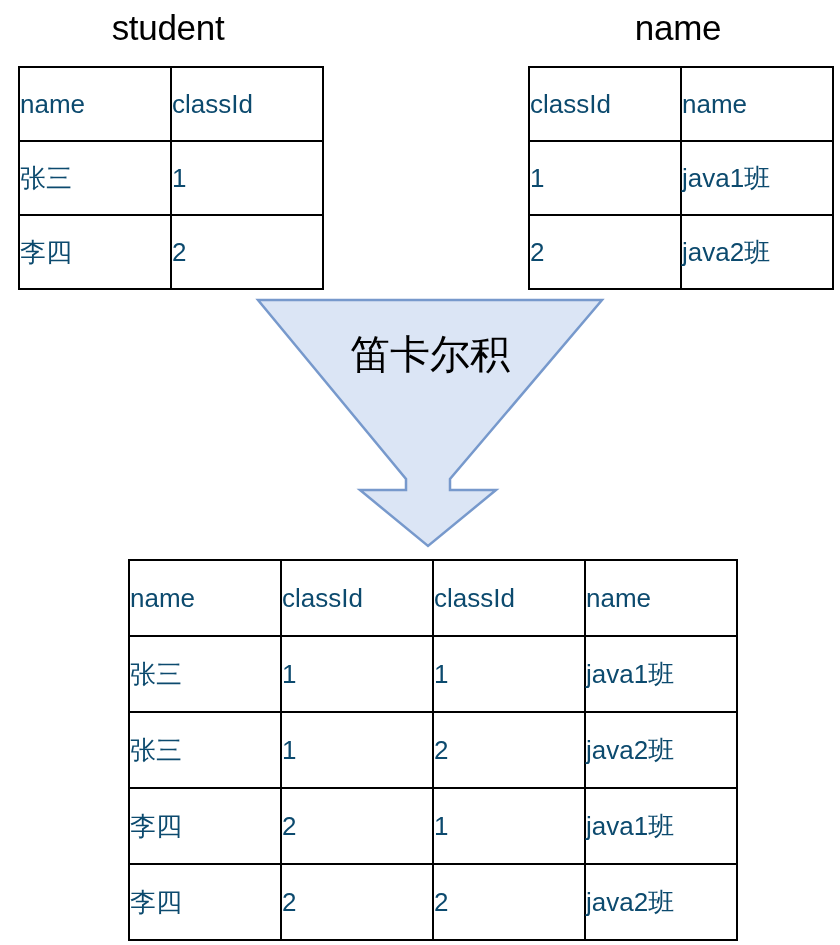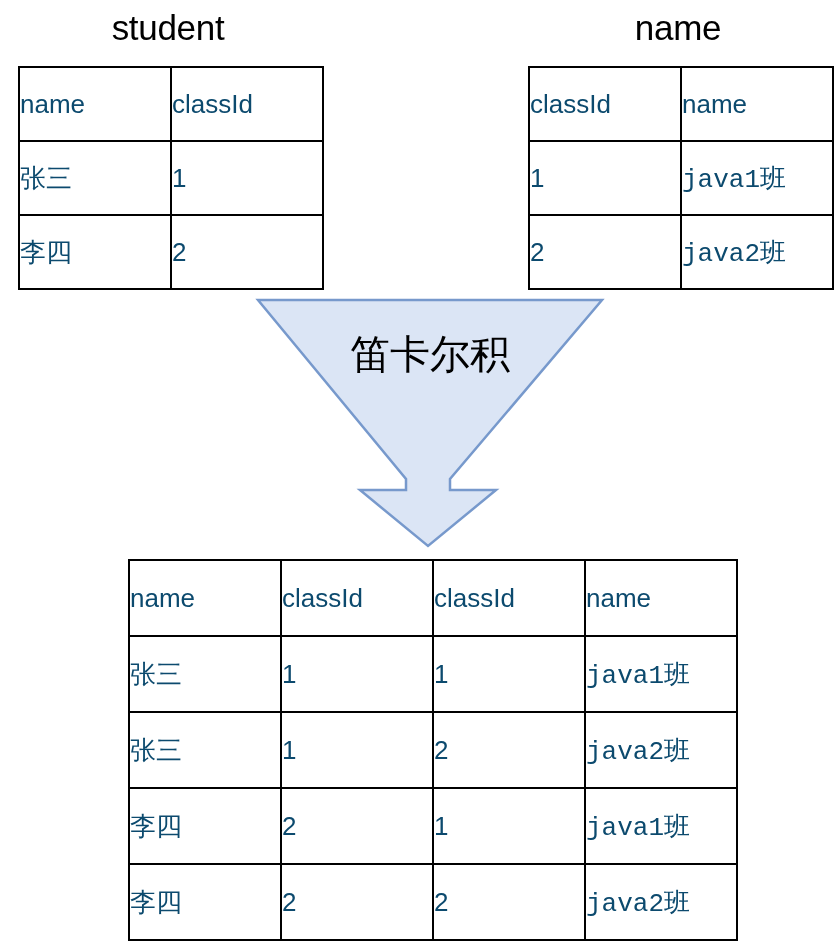--- a/index.html
+++ b/index.html
@@ -43,21 +43,21 @@
     border: 2px solid #000000;
     text-align: left;
     vertical-align: middle;
     font-size: 26px;
     color: #0c4a6e;
     padding: 0;
     font-weight: 400;
     margin-left: 30px;
   }
   .grid-table td.cjk {
-    font-family: Liberation Mono, monospace;
+    font-family: Liberation Sans, sans-serif;
   }
 
   
   #table-student { left: 18px;  top: 66px; width: 300px; }
   #table-class   { left: 528px; top: 66px; width: 300px; }
   #table-student td, #table-class td { height: 72px; width: 150px; }
 
   
   #table-result { left: 128px; top: 559px; width: 600px; }
   #table-result td { height: 74px; width: 150px; }

